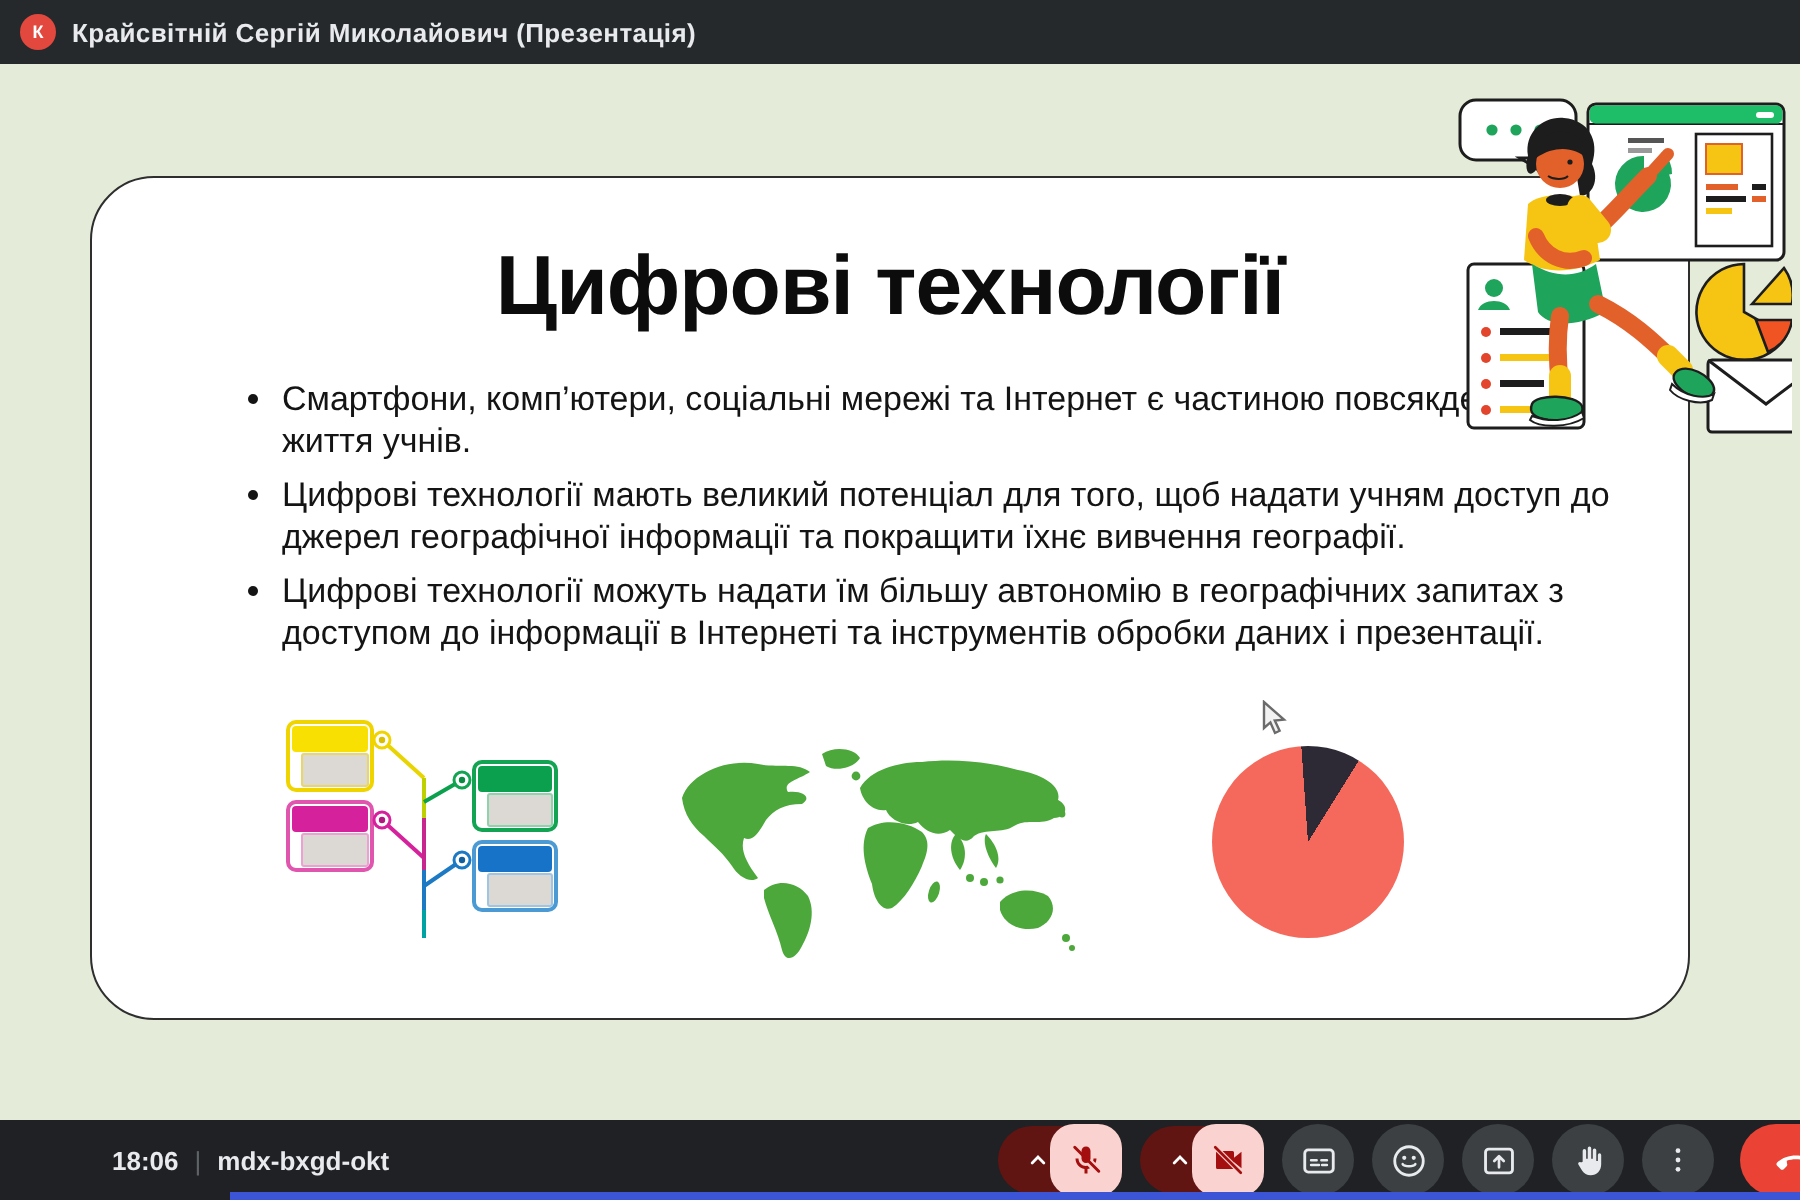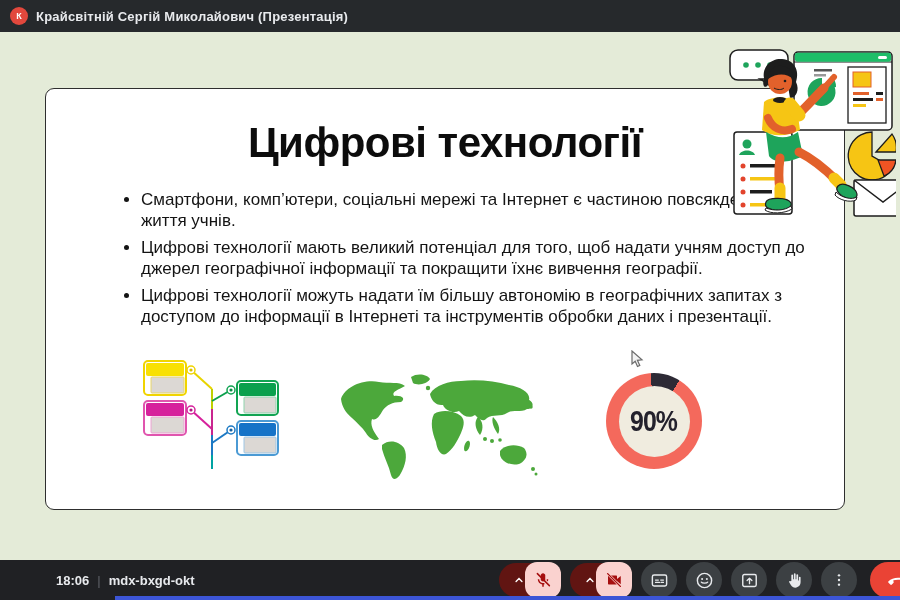--- a/index.html
+++ b/index.html
@@ -18,21 +18,21 @@
   }
   .presenter-name{ color:#e8eaed; font-size:13px; font-weight:700; letter-spacing:.2px; }
 
   
   .stage{
     position:absolute; top:32px; left:0; width:900px; height:528px;
     background:#e4ebd8; overflow:hidden;
   }
   .slide{
     position:absolute; left:45px; top:56px; width:800px; height:422px;
-    background:#ffffff; border:1.5px solid #2e2e2e; border-radius:9px;
+    background:#ffffff; border:1.5px solid #2e2e2e; border-radius:32px;
   }
   .slide-title{
     margin-top:30px; text-align:center; font-size:42px; font-weight:800;
     color:#0c0c0c; letter-spacing:-0.5px;
   }
   .bullets{
     margin:22px 38px 0 95px; list-style:disc; color:#141414;
     font-size:17px; line-height:1.26;
   }
   .bullets li{ margin-bottom:5px; }
@@ -168,23 +168,20 @@
         <circle cx="193" cy="33" r="2"></circle>
           <circle cx="196" cy="38" r="1.7"></circle>
         <circle cx="93" cy="19" r="2.2"></circle>
         <circle cx="198" cy="100" r="2"></circle>
           <circle cx="201" cy="105" r="1.5"></circle>
       </g>
     </svg>
 
     <div class="donut">
       <div class="donut" style="position: absolute; left: 0px; top: 0px; background: conic-gradient(from -4deg, rgb(45, 42, 53) 0deg, rgb(45, 42, 53) 36deg, rgb(244, 105, 92) 36deg, rgb(244, 105, 92) 360deg);"></div>
-      <div class="donut-inner" style="position:relative;">
-        <span class="donut-label">90%</span>
-      </div>
     </div>
   </div>
 
   <svg class="illustration" width="174" height="178" viewBox="0 0 174 178">
 
     <g>
       <rect x="8" y="10" width="58" height="30" rx="8" fill="#fff" stroke="#1d1d1d" stroke-width="1.5"></rect>
       <path d="M48,39 L56,50 L38,39 Z" fill="#fff" stroke="#1d1d1d" stroke-width="1.5"></path>
       <circle cx="24" cy="25" r="2.8" fill="#1ea45b"></circle>
         <circle cx="36" cy="25" r="2.8" fill="#1ea45b"></circle>

